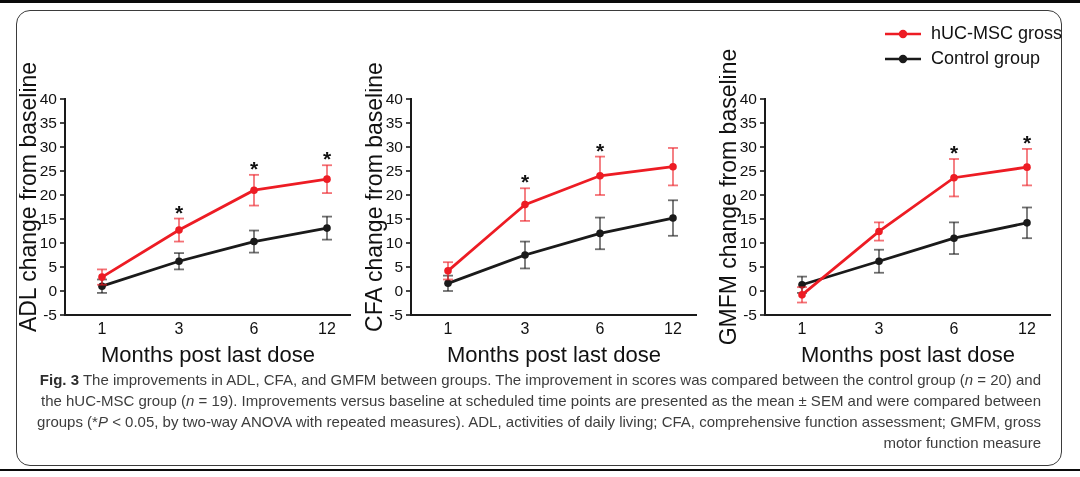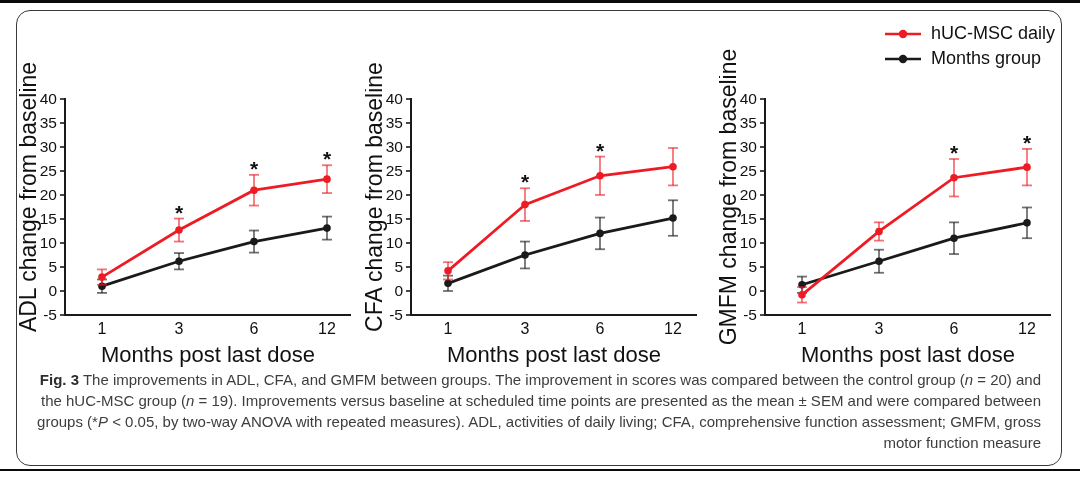--- a/index.html
+++ b/index.html
@@ -235,27 +235,27 @@
         <text x="235" y="145" text-anchor="middle" font-size="21" font-weight="bold" fill="#ed1c24">*</text>
         <text x="308" y="134.92" text-anchor="middle" font-size="21" font-weight="bold" fill="#ed1c24">*</text>
       </svg></div>
 
   <div class="legend" id="legend">
       <div class="legend-row">
         <svg width="40" height="14">
           <line x1="2" y1="7" x2="38" y2="7" stroke="#ed1c24" stroke-width="2.4"></line>
           <circle cx="20" cy="7" r="4.2" fill="#ed1c24"></circle>
         </svg>
-        <span class="lbl">hUC-MSC daily</span>
+        <span class="lbl">hUC-MSC gross</span>
       </div>
       <div class="legend-row">
         <svg width="40" height="14">
           <line x1="2" y1="7" x2="38" y2="7" stroke="#1a1a1a" stroke-width="2.4"></line>
           <circle cx="20" cy="7" r="4.2" fill="#1a1a1a"></circle>
         </svg>
-        <span class="lbl">Months group</span>
+        <span class="lbl">Control group</span>
       </div>
     </div>
 
   <div class="caption"><b>Fig. 3</b><span id="caption-body"><span> The improvements in ADL, CFA, and GMFM between groups. The improvement in scores was compared between the control group (</span><i>n</i><span> = 20) and the hUC-MSC group (</span><i>n</i><span> = 19). Improvements versus baseline at scheduled time points are presented as the mean ± SEM and were compared between groups (*</span><i>P</i><span> &lt; 0.05, by two-way ANOVA with repeated measures). ADL, activities of daily living; CFA, comprehensive function assessment; GMFM, gross motor function measure</span></span></div>
 </div>
 
 <div class="rule bottom"></div>
 
 </body></html>

